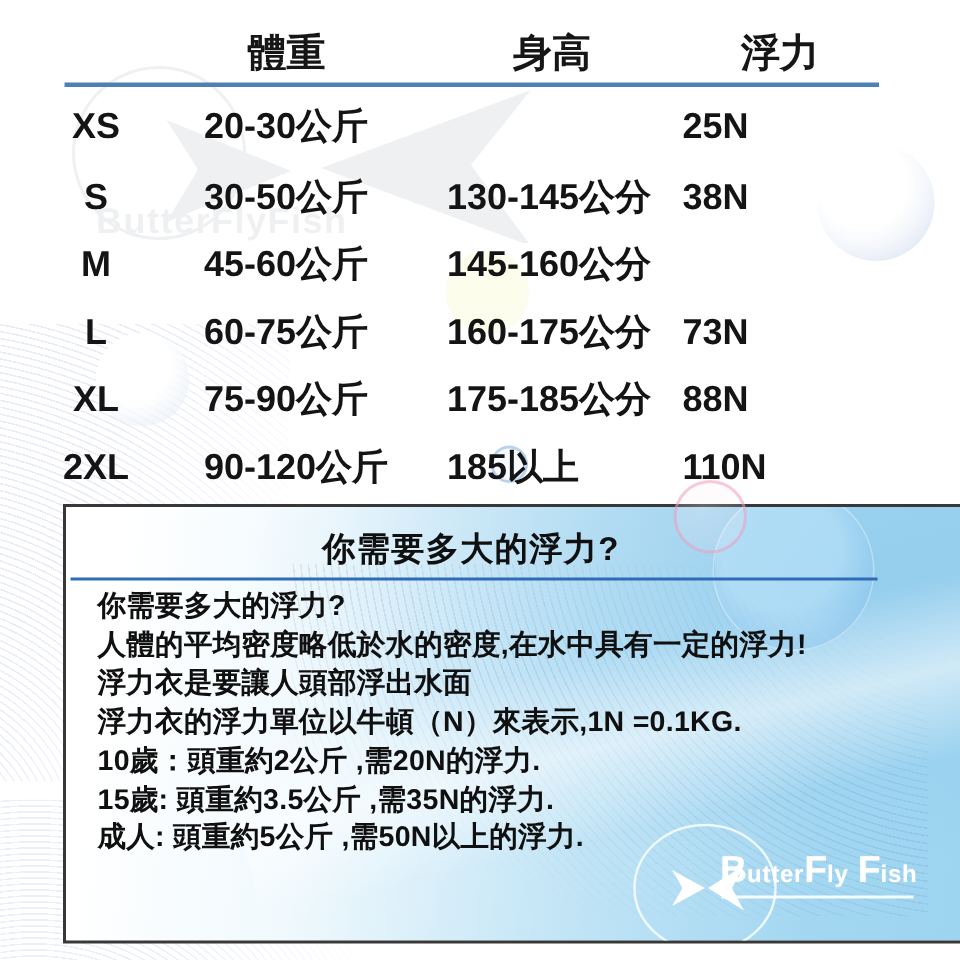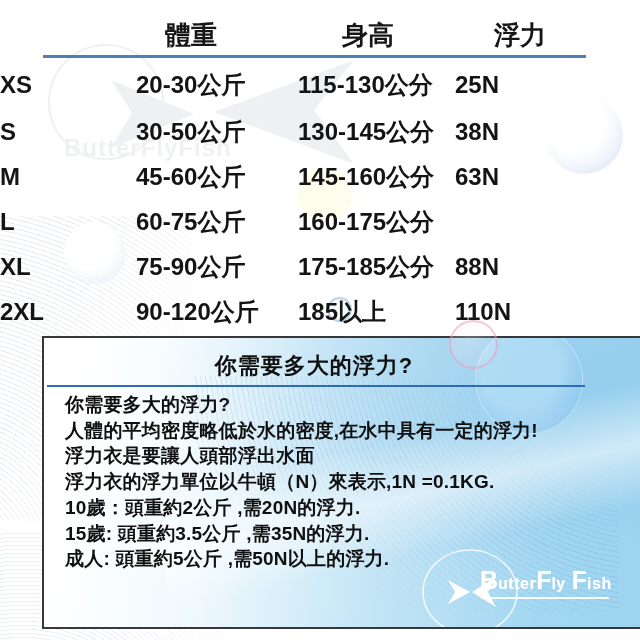--- a/index.html
+++ b/index.html
@@ -80,21 +80,21 @@
   
   .tbl-header { top:18px; left:0; width:640px; height:32px; z-index:2; }
   .th { position:absolute; font-size:26px; font-weight:600; text-align:center; color:#161616; }
   .th-weight { left:136px; width:110px; }
   .th-height { left:298px; width:140px; }
   .th-buoy   { left:455px; width:130px; }
   .header-rule { top:55px; left:43px; width:543px; height:2.5px; background:#4e7fb5; z-index:2; }
 
   .t-row { position:absolute; left:0; width:640px; height:30px; z-index:2; }
   .t-row span { position:absolute; font-size:24px; font-weight:600; line-height:30px; color:#141414; white-space:nowrap; }
-  .c-size   { left:0;    width:128px; }
+  .c-size   { left:0;    width:128px; text-align:center; }
   .c-weight { left:136px; width:170px; }
   .c-height { left:298px; width:180px; }
   .c-buoy   { left:455px; width:130px; }
 
   
   .info-box {
     left:42px; top:336px; width:629px; height:293px; z-index:5;
     border:2.5px solid #383838;
     background:
       radial-gradient(ellipse at 85% 15%, rgba(140,200,235,.6) 0%, rgba(140,200,235,0) 55%),
@@ -147,39 +147,38 @@
   <div class="abs tbl-header">
     <span class="th th-height">身高</span>
     <span class="th th-weight">體重</span>
     <span class="th th-buoy">浮力</span>
   </div>
   <div class="abs header-rule"></div>
 
   <div class="t-row" style="top:70px">
     <span class="c-size">XS</span>
     <span class="c-weight">20-30公斤</span>
-    <span class="c-height">115-130公分</span>
     <span class="c-buoy">25N</span>
   </div>
   <div class="t-row" style="top:117px">
     <span class="c-size">S</span>
     <span class="c-weight">30-50公斤</span>
     <span class="c-height">130-145公分</span>
     <span class="c-buoy">38N</span>
   </div>
   <div class="t-row" style="top:162px">
     <span class="c-size">M</span>
     <span class="c-weight">45-60公斤</span>
     <span class="c-height">145-160公分</span>
-    <span class="c-buoy">63N</span>
   </div>
   <div class="t-row" style="top:207px">
     <span class="c-size">L</span>
     <span class="c-weight">60-75公斤</span>
     <span class="c-height">160-175公分</span>
+    <span class="c-buoy">73N</span>
   </div>
   <div class="t-row" style="top:252px">
     <span class="c-size">XL</span>
     <span class="c-weight">75-90公斤</span>
     <span class="c-height">175-185公分</span>
     <span class="c-buoy">88N</span>
   </div>
   <div class="t-row" style="top:297px">
     <span class="c-size">2XL</span>
     <span class="c-weight">90-120公斤</span>

